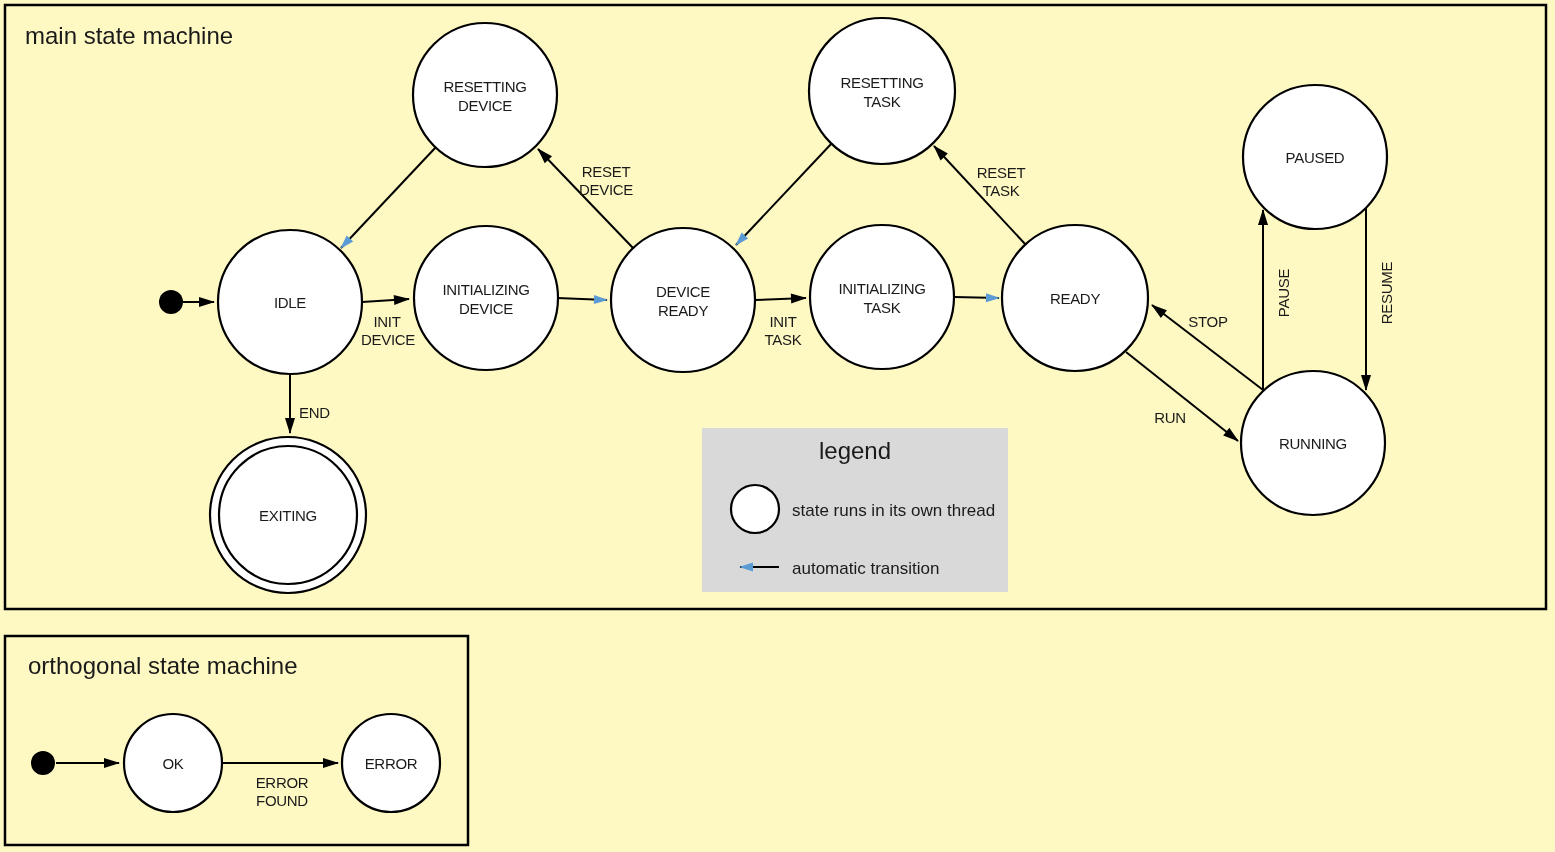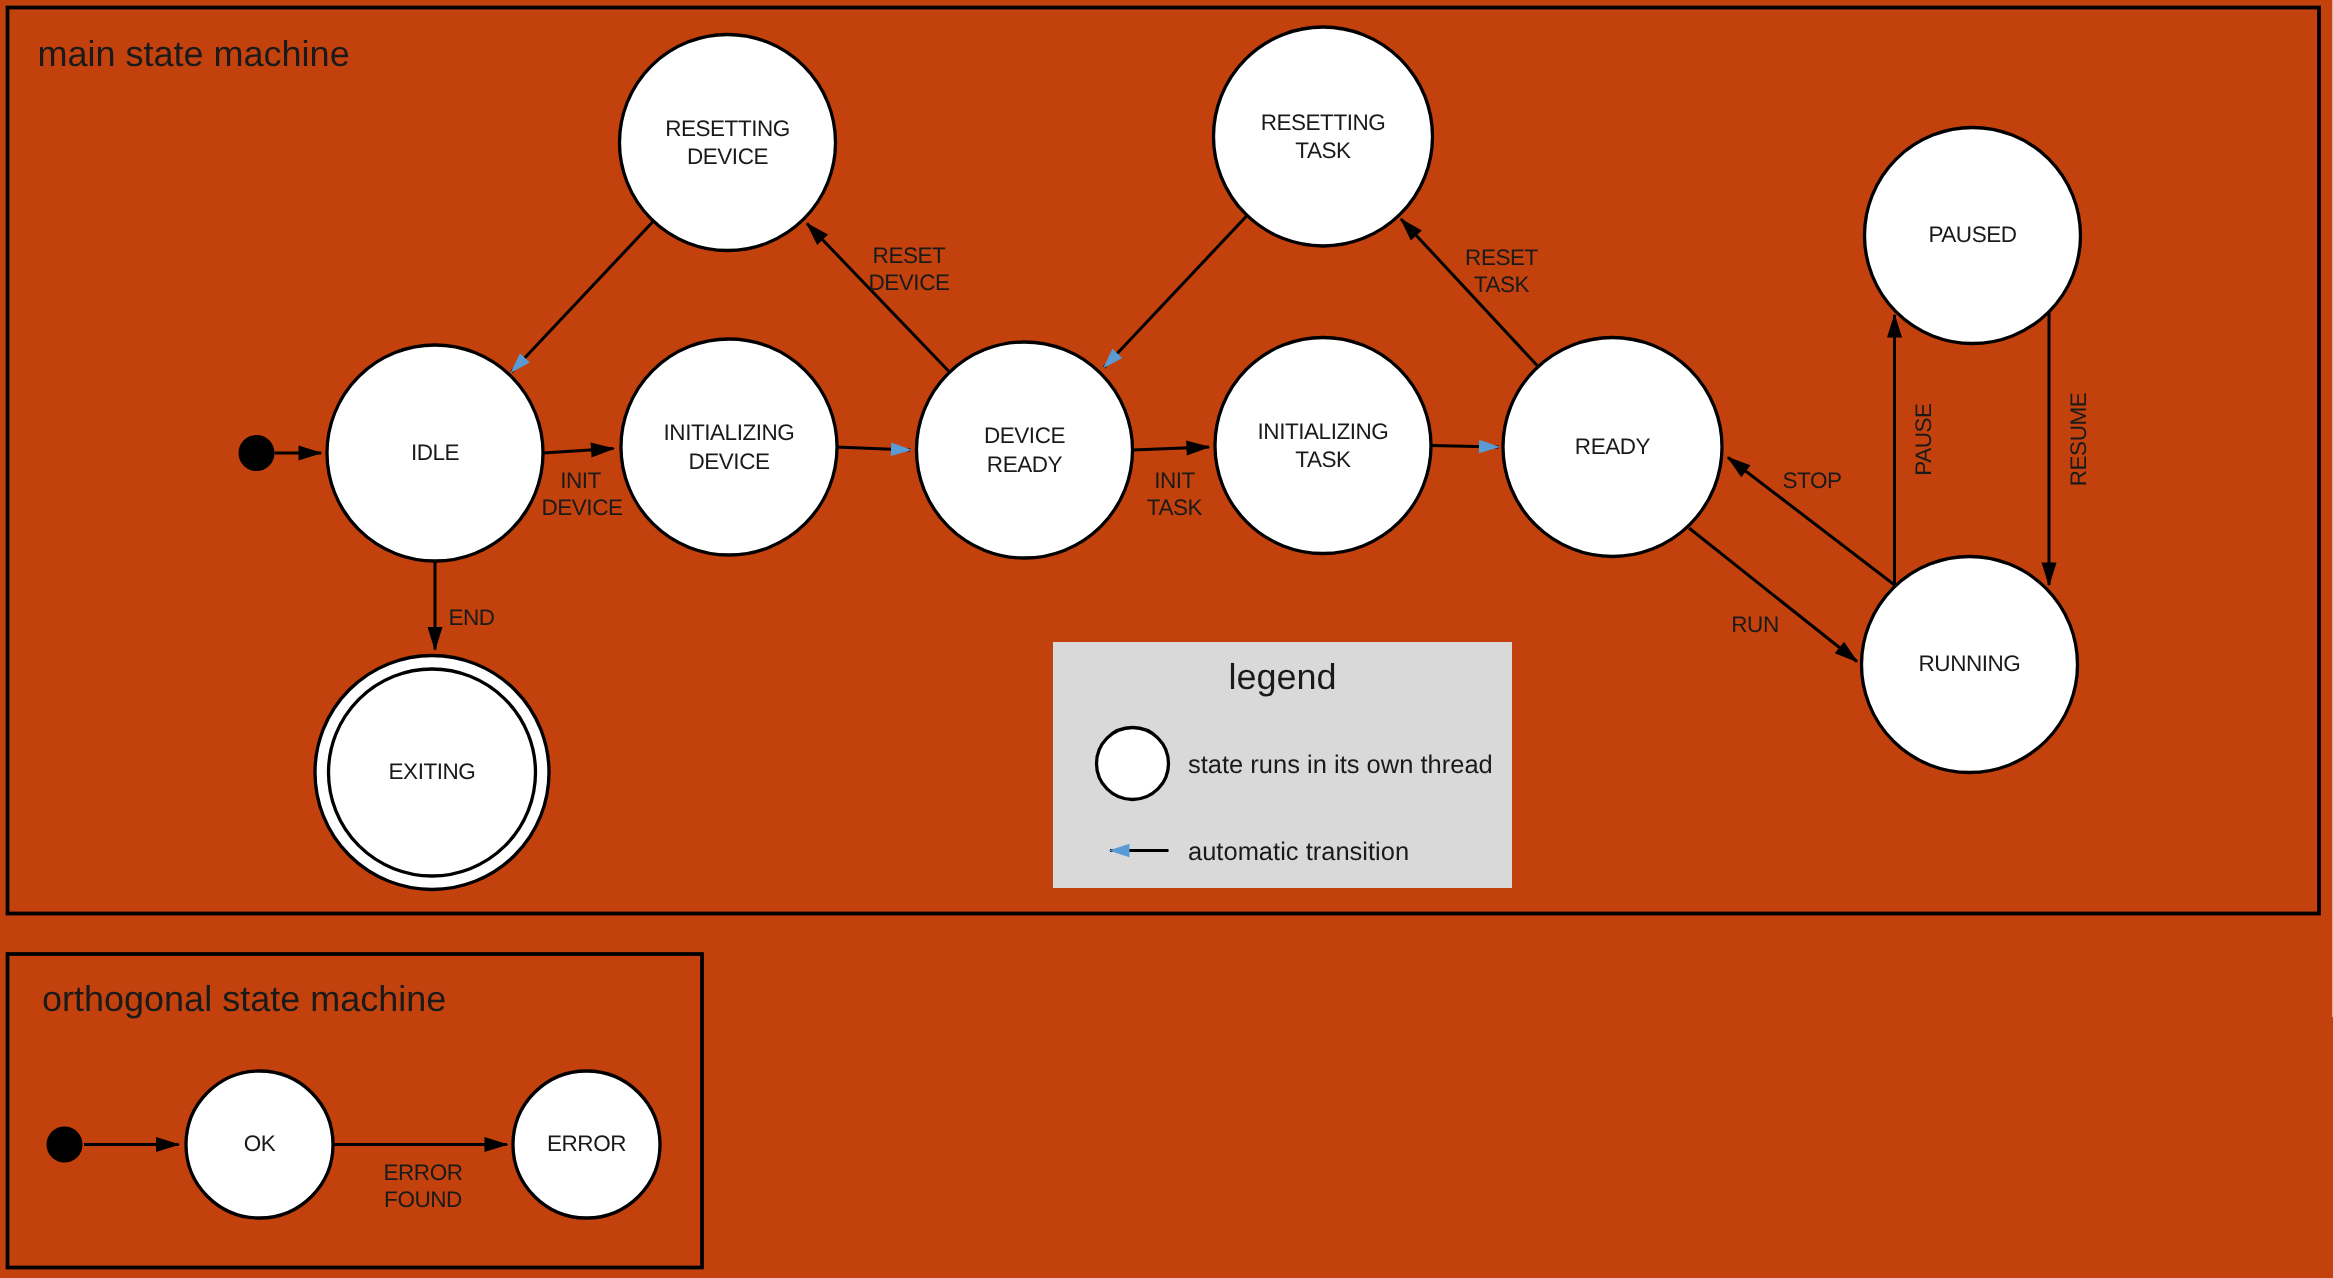--- a/index.html
+++ b/index.html
@@ -1,16 +1,16 @@
 <!DOCTYPE html>
 <html><head>
 <meta charset="utf-8">
 <style>
   html, body { margin: 0; padding: 0; background: #ffffff; }
-  .canvas { position: relative; width: 1555px; height: 852px; background: #c2410c; }
+  .canvas { position: relative; width: 1555px; height: 852px; background: #fef9c3; }
   svg { display: block; }
   text {
     font-family: "Liberation Sans", "DejaVu Sans", sans-serif;
     fill: #1a1a1a;
   }
   .box-title { font-size: 24px; }
   .legend-title { font-size: 24px; text-anchor: middle; }
   .node-label {
     font-size: 15px; letter-spacing: -0.3px;
     text-anchor: middle; dominant-baseline: central;

